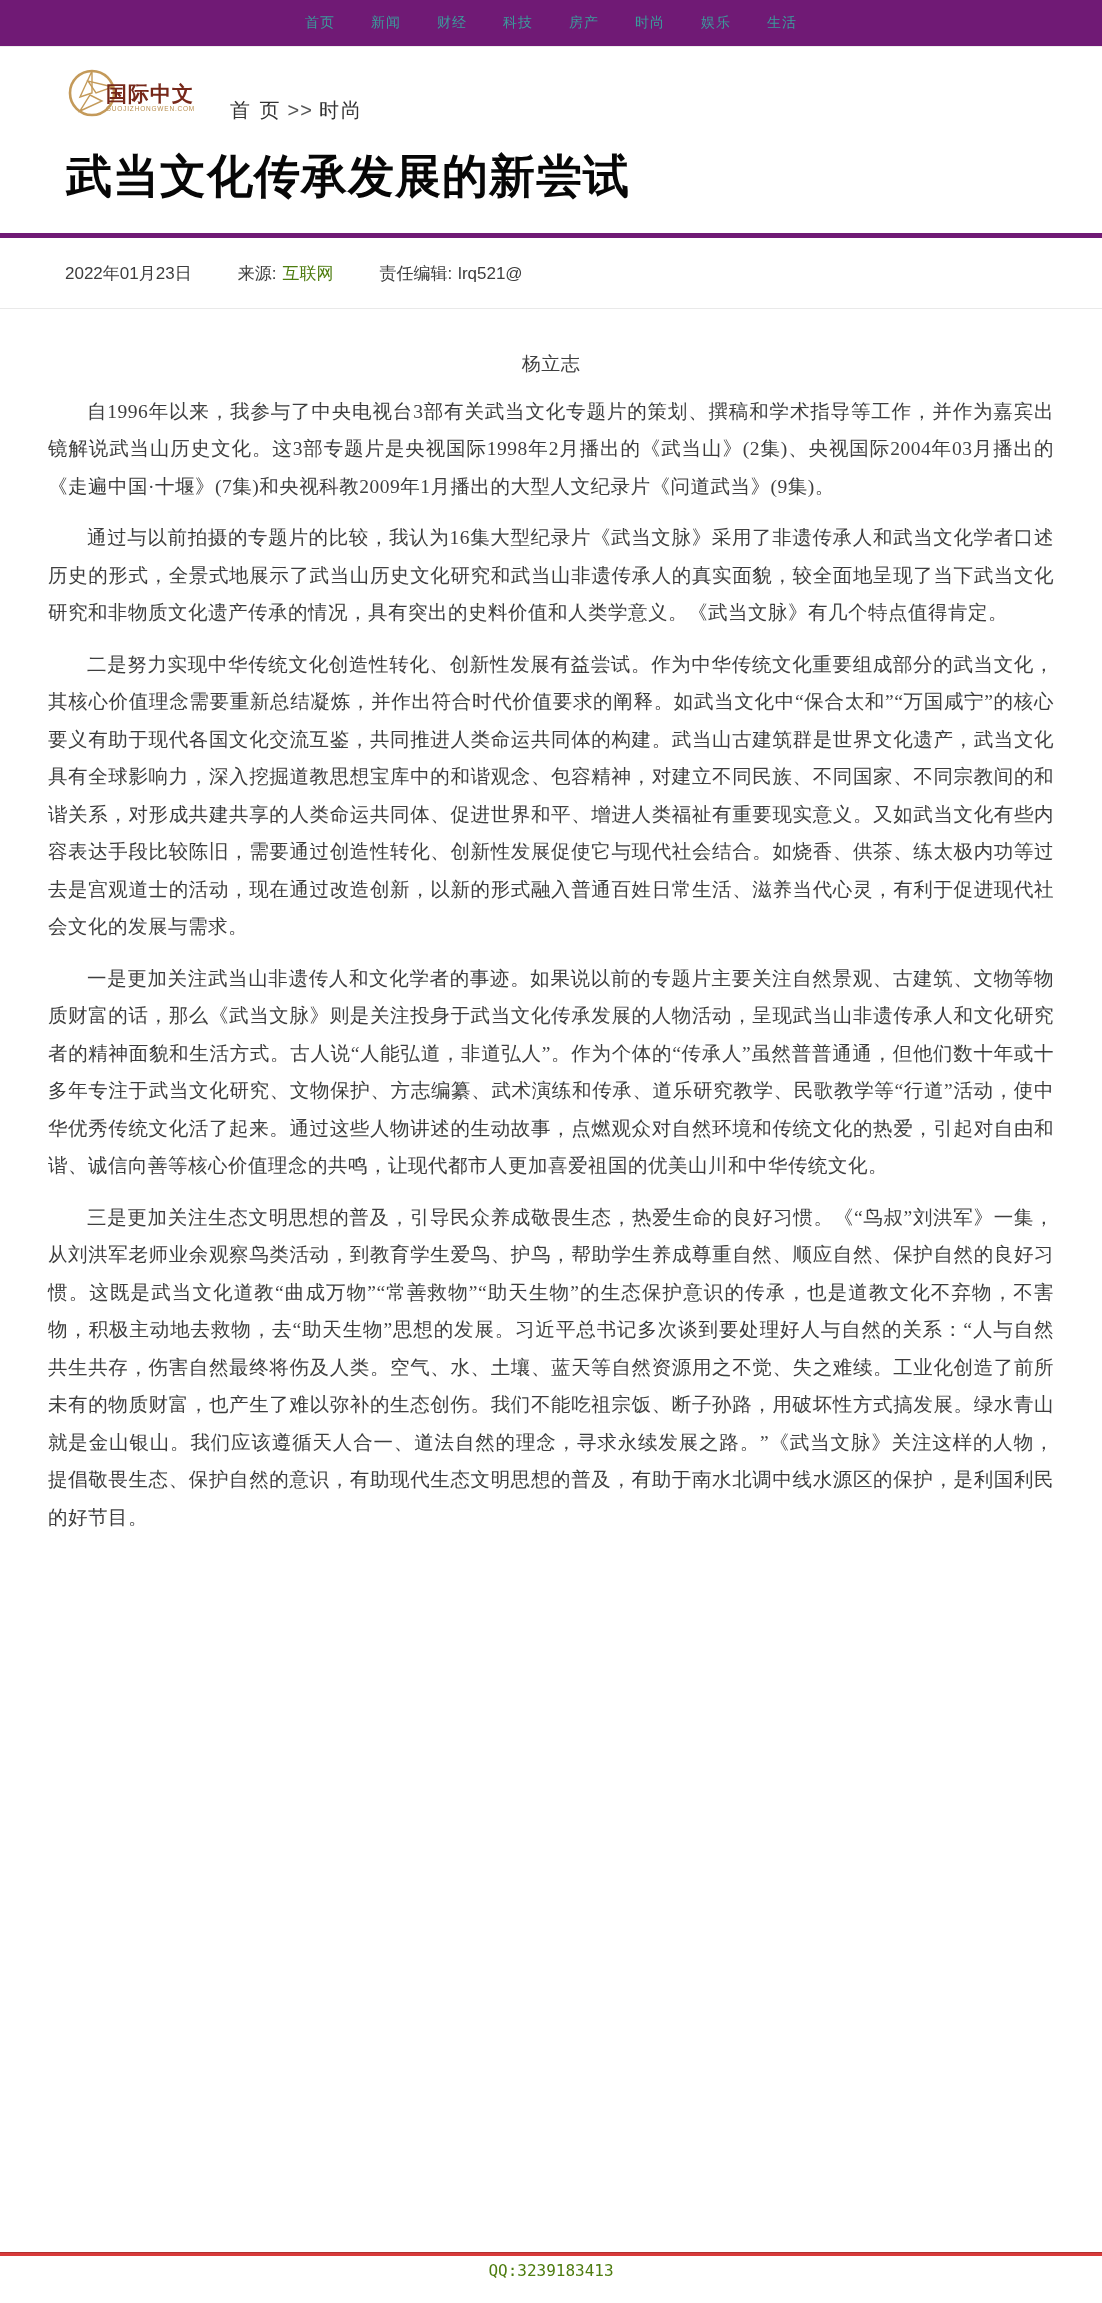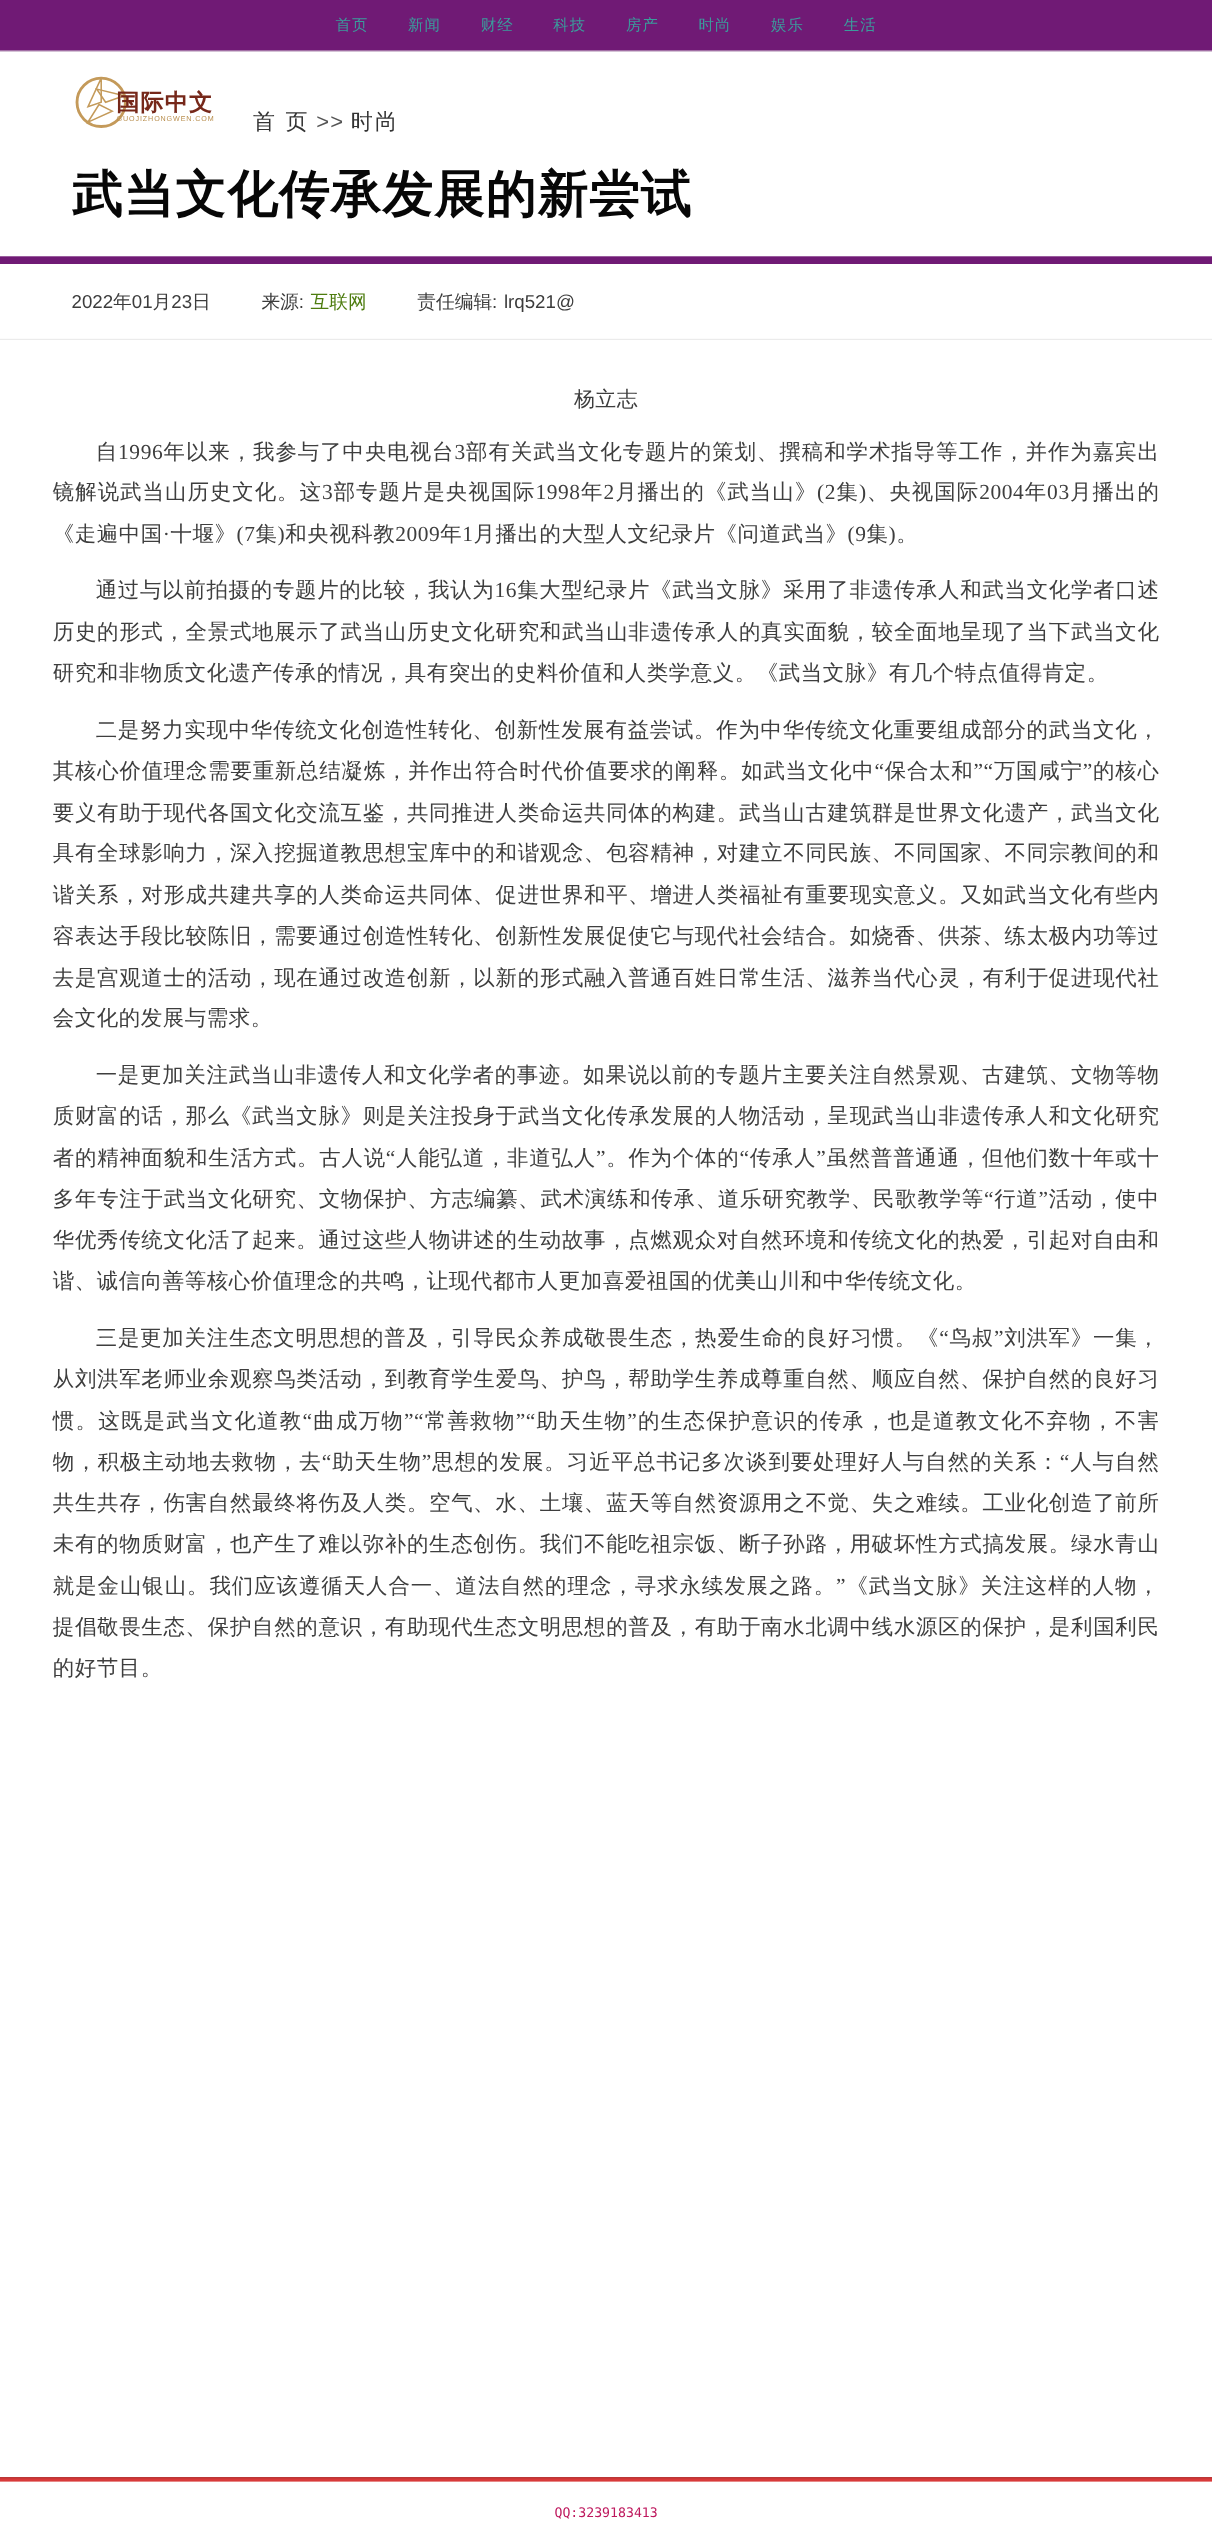--- a/index.html
+++ b/index.html
@@ -31,39 +31,39 @@
   }
   .breadcrumb a { color:#333; text-decoration:none; cursor:pointer; }
   .breadcrumb .sep { color:#555; margin:0 6px; letter-spacing:1px; }
   
   .article-title {
     padding:10px 48px 0 66px; font-size:46px; font-weight:bold; color:#070707;
     letter-spacing:1px; line-height:54px;
   }
   
   .meta-row {
-    margin-top:30px; height:76px; border-top:7px solid #701a75; border-bottom:1px solid #e9e9e9;
+    margin-top:30px; height:76px; border-top:5px solid #701a75; border-bottom:1px solid #e9e9e9;
     display:flex; align-items:center; padding-left:65px; gap:46px;
     font-size:17px; color:#3c3c3c;
   }
   .meta-row .src-link { color:#4d7c0f; text-decoration:none; cursor:pointer; }
   .meta-item span { margin-right:6px; }
   
   .article-body {
     padding:0 48px; font-family:"Liberation Serif","DejaVu Serif",serif;
     font-size:19.5px; line-height:37.5px; color:#3e3e3e; text-align:justify;
     letter-spacing:0.5px;
   }
   .author { text-align:center; margin:36px 0 10px; font-size:19px; color:#3e3e3e; }
   .article-body p.para { text-indent:2em; margin:0 0 14px; }
   
   .footer { position:absolute; left:0; right:0; bottom:0; height:51px; }
   .footer-line { height:4px; background:#d83a3a; border-top:1px solid #b12f2f; }
   .footer-qq {
-    text-align:center; margin-top:21px; font-size:12px; color:#be185d;
+    text-align:center; margin-top:5px; font-size:16px; color:#4d7c0f;
     font-family:"DejaVu Sans Mono","Liberation Mono",monospace;
   }
 </style>
 </head>
 <body>
 
 <nav class="topnav">
   <a>首页</a>
   <a>新闻</a>
   <a>财经</a>

